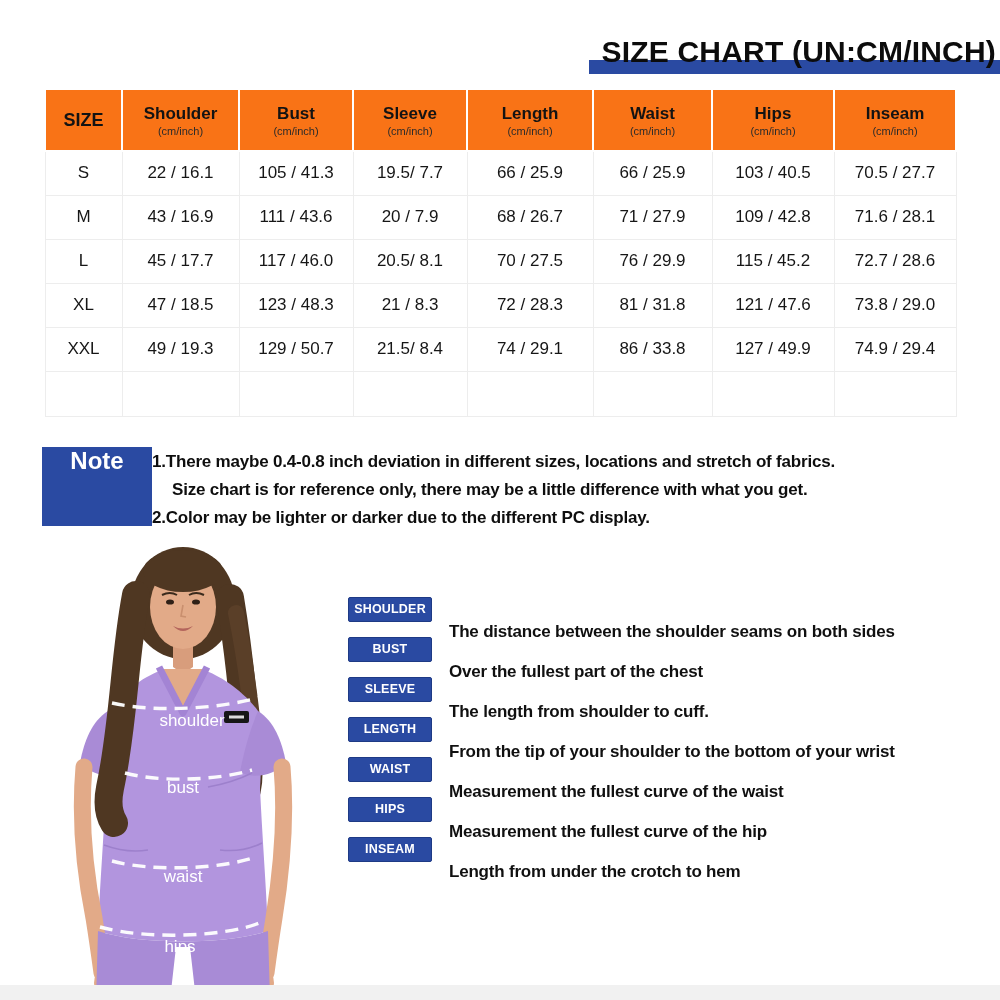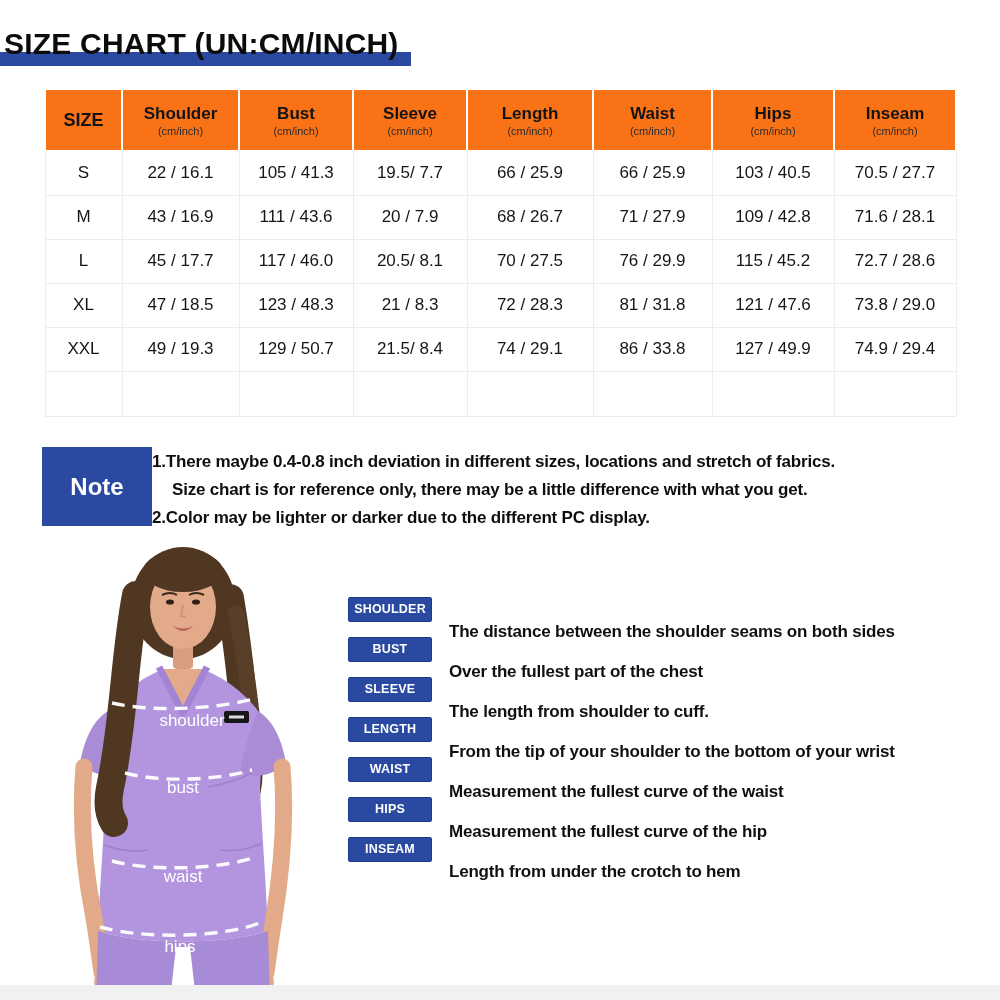--- a/index.html
+++ b/index.html
@@ -3,42 +3,42 @@
 <meta charset="utf-8">
 <style>
   * { margin:0; padding:0; box-sizing:border-box; }
   body { background:#fff; }
   .page {
     position:relative; width:1000px; height:1000px; background:#ffffff;
     font-family:"Liberation Sans", sans-serif; overflow:hidden; margin:0 auto;
   }
 
   
-  .title-wrap { position:absolute; top:24px; left:0; width:100%; text-align:left; }
+  .title-wrap { position:absolute; top:32px; left:0; width:100%; text-align:right; }
   .title-inner { position:relative; display:inline-block; padding:0 4px; }
   .title-bar { position:absolute; left:-8px; right:-8px; bottom:-2px; height:14px; background:#2a4aa2; }
   .title-text { position:relative; font-size:30px; font-weight:bold; color:#0c0c0c; letter-spacing:0.2px; line-height:40px; }
 
   
   table.size-table { position:absolute; left:44px; top:88px; width:911px; border-collapse:collapse; table-layout:fixed; }
   table.size-table thead th { background:#f97316; border:2px solid #ffffff; height:62px; vertical-align:middle; }
   .th-label { font-size:17px; font-weight:bold; color:#131313; }
   .th-label.size { font-size:18px; }
   .th-unit { font-size:11px; font-weight:400; color:#2b2b2b; margin-top:1px; }
   .th-unit:empty { display:none; }
   table.size-table tbody td, table.size-table tbody th {
     border:1px solid #ededed; height:44px; text-align:center; vertical-align:middle;
     font-size:17px; font-weight:400; color:#161616; background:#fff;
   }
   table.size-table tbody tr.empty-row td, table.size-table tbody tr.empty-row th { height:45px; }
 
   
   .note-section { position:absolute; left:42px; top:447px; display:flex; }
   .note-box { width:110px; height:79px; background:#2a4aa2; color:#ffffff; font-size:24px; font-weight:bold;
-    display:flex; align-items:center; justify-content:center; flex:0 0 110px; }
+    display:flex; align-items:flex-start; justify-content:center; flex:0 0 110px; }
   .note-lines { padding-top:1px; font-size:17px; font-weight:600; color:#0e0e0e;
     letter-spacing:-0.2px; line-height:28px; width:800px; }
   .note-line.indent { padding-left:20px; }
 
   
   .measure-section { position:absolute; left:348px; top:596px; width:622px; }
   .htm-title { font-size:34px; font-weight:800; color:#0b0b0b; letter-spacing:0.3px; line-height:48px; margin-bottom:32px; }
   .measure-row { display:flex; align-items:center; height:26px; margin-bottom:14px; }
   .measure-tag { flex:0 0 84px; width:84px; height:25px; background:#2a4aa2; border:1px solid #1e3a85; border-radius:2px;
     color:#fff; font-size:12.5px; font-weight:bold; letter-spacing:0.2px;

